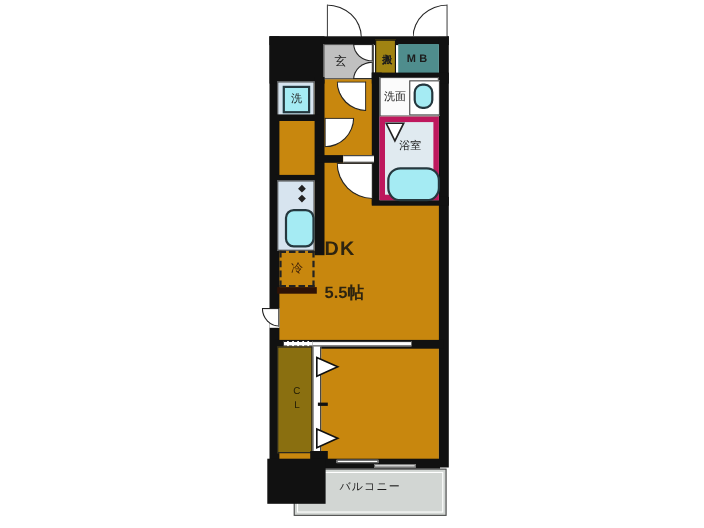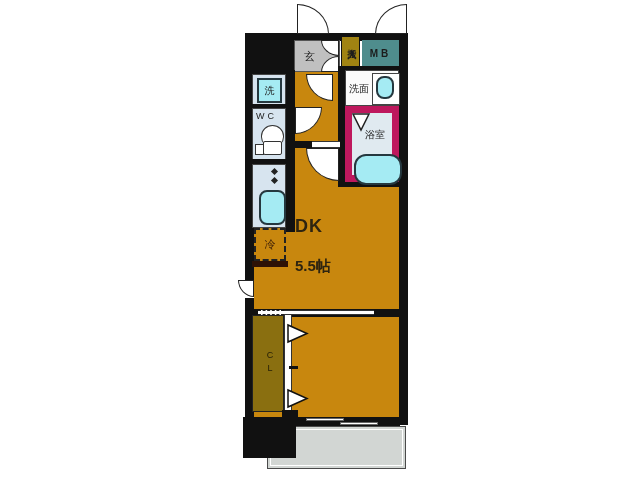--- a/index.html
+++ b/index.html
@@ -15,20 +15,21 @@
   .vtext{writing-mode:vertical-rl;text-orientation:upright;}
   .fixture{position:absolute;background:#a5ebf3;border:2px solid #25383f;box-sizing:border-box;}
 </style>
 </head>
 <body>
 
 <div id="stage">
 
   <div class="room" style="left:267px;top:426px;width:139px;height:43px;background:#d2d6d3;border:1.5px solid #4a4a4a;">
     <div class="abs" style="left:2px;top:2px;right:2px;bottom:2px;border:1.5px solid #ffffff;"></div>
+    <div class="abs lbl" style="left:0;right:0;top:10px;text-align:center;font-size:10px;letter-spacing:1px;">バルコニー</div>
   </div>
 
   <div class="room" style="left:252px;top:70px;width:148px;height:240px;background:#c8870e;"></div>
   <div class="room" style="left:252px;top:313px;width:147px;height:107px;background:#c8870e;"></div>
 
   <div class="wall" style="left:245px;top:33px;width:163px;height:8px;"></div>
   <div class="wall" style="left:245px;top:33px;width:9px;height:387px;"></div>
   <div class="wall" style="left:399px;top:33px;width:9px;height:392px;"></div>
   <div class="wall" style="left:245px;top:33px;width:50px;height:43px;"></div>
 
@@ -54,43 +55,35 @@
   <div class="wall" style="left:338px;top:179px;width:70px;height:8px;"></div>
   <div class="wall" style="left:286px;top:70px;width:9px;height:162px;"></div>
 
   <div class="room" style="left:345px;top:70px;width:54px;height:36px;background:#fbfbfb;border:1px solid #444;">
     <div class="abs lbl" style="left:3px;top:12px;font-size:10px;">洗面</div>
     <div class="abs" style="left:26px;top:2px;width:26px;height:30px;background:#fff;border:1px solid #444;">
       <div class="fixture" style="left:3px;top:2px;width:18px;height:23px;border-radius:8px;"></div>
     </div>
   </div>
 
-  <div class="room" style="left:345px;top:106px;width:54px;height:76px;background:#e0eaf0;border:7px solid #be185d;">
+  <div class="room" style="left:345px;top:106px;width:54px;height:76px;background:#e0eaf0;border:5px solid #be185d;">
     <svg class="abs" style="left:0;top:0;width:20px;height:20px;" viewBox="0 0 20 20">
       <polygon points="1,1 17,1 9,17" fill="#ffffff" stroke="#222" stroke-width="1.5"></polygon>
     </svg>
     <div class="abs lbl" style="left:13px;top:16px;font-size:10px;">浴室</div>
     <div class="fixture" style="left:2px;top:41px;width:48px;height:31px;border-radius:12px;"></div>
   </div>
 
   <div class="room" style="left:252px;top:74px;width:34px;height:32px;background:#d7e4ef;border:1px solid #444;">
     <div class="fixture" style="left:4px;top:3px;width:25px;height:25px;">
       <div class="abs lbl" style="left:0;right:0;top:5px;text-align:center;font-size:10px;">洗</div>
     </div>
   </div>
   <div class="wall" style="left:250px;top:104px;width:40px;height:6px;"></div>
 
-  <div class="room" style="left:252px;top:108px;width:34px;height:52px;background:#d7e4ef;border:1px solid #444;">
-    <div class="abs lbl" style="left:3px;top:3px;font-size:9px;letter-spacing:3px;">WC</div>
-    <div class="abs" style="left:0;top:0;width:34px;height:52px;">
-      <div class="abs" style="left:8px;top:16px;width:21px;height:20px;background:#fff;border:1.5px solid #333;border-radius:50% 50% 46% 46%;"></div>
-      <div class="abs" style="left:10px;top:32px;width:17px;height:12px;background:#fff;border:1.5px solid #333;border-radius:2px;"></div>
-      <div class="abs" style="left:2px;top:35px;width:7px;height:9px;background:#fff;border:1.5px solid #333;"></div>
-    </div>
-  </div>
   <div class="wall" style="left:250px;top:159px;width:40px;height:6px;"></div>
 
   <div class="room" style="left:252px;top:164px;width:34px;height:64px;background:#d7e4ef;border:1px solid #444;">
     <div class="abs" style="left:19px;top:4px;width:5px;height:5px;background:#222;transform:rotate(45deg);"></div>
     <div class="abs" style="left:19px;top:13px;width:5px;height:5px;background:#222;transform:rotate(45deg);"></div>
     <div class="fixture" style="left:6px;top:25px;width:27px;height:35px;border-radius:8px;"></div>
   </div>
   <div class="wall" style="left:252px;top:261px;width:36px;height:6px;background:#2e1206;"></div>
 
   <div class="abs" style="left:254px;top:228px;width:32px;height:33px;border:2px dashed #222;box-sizing:border-box;">

